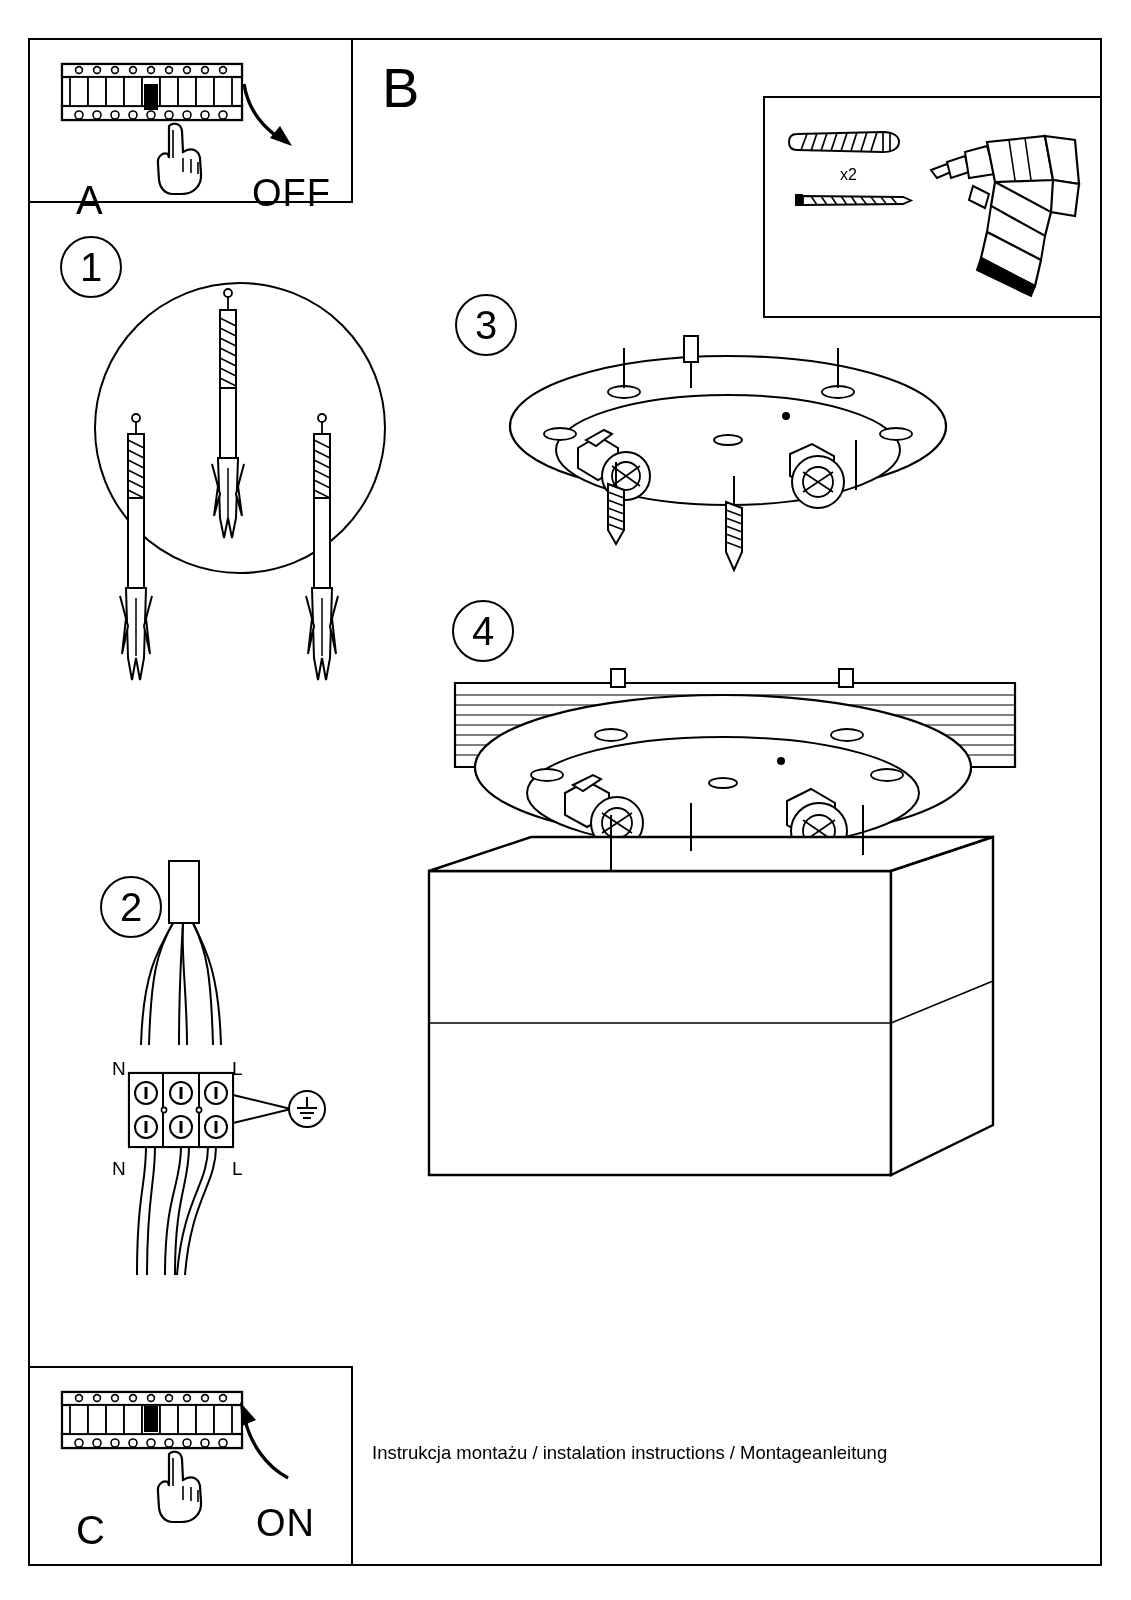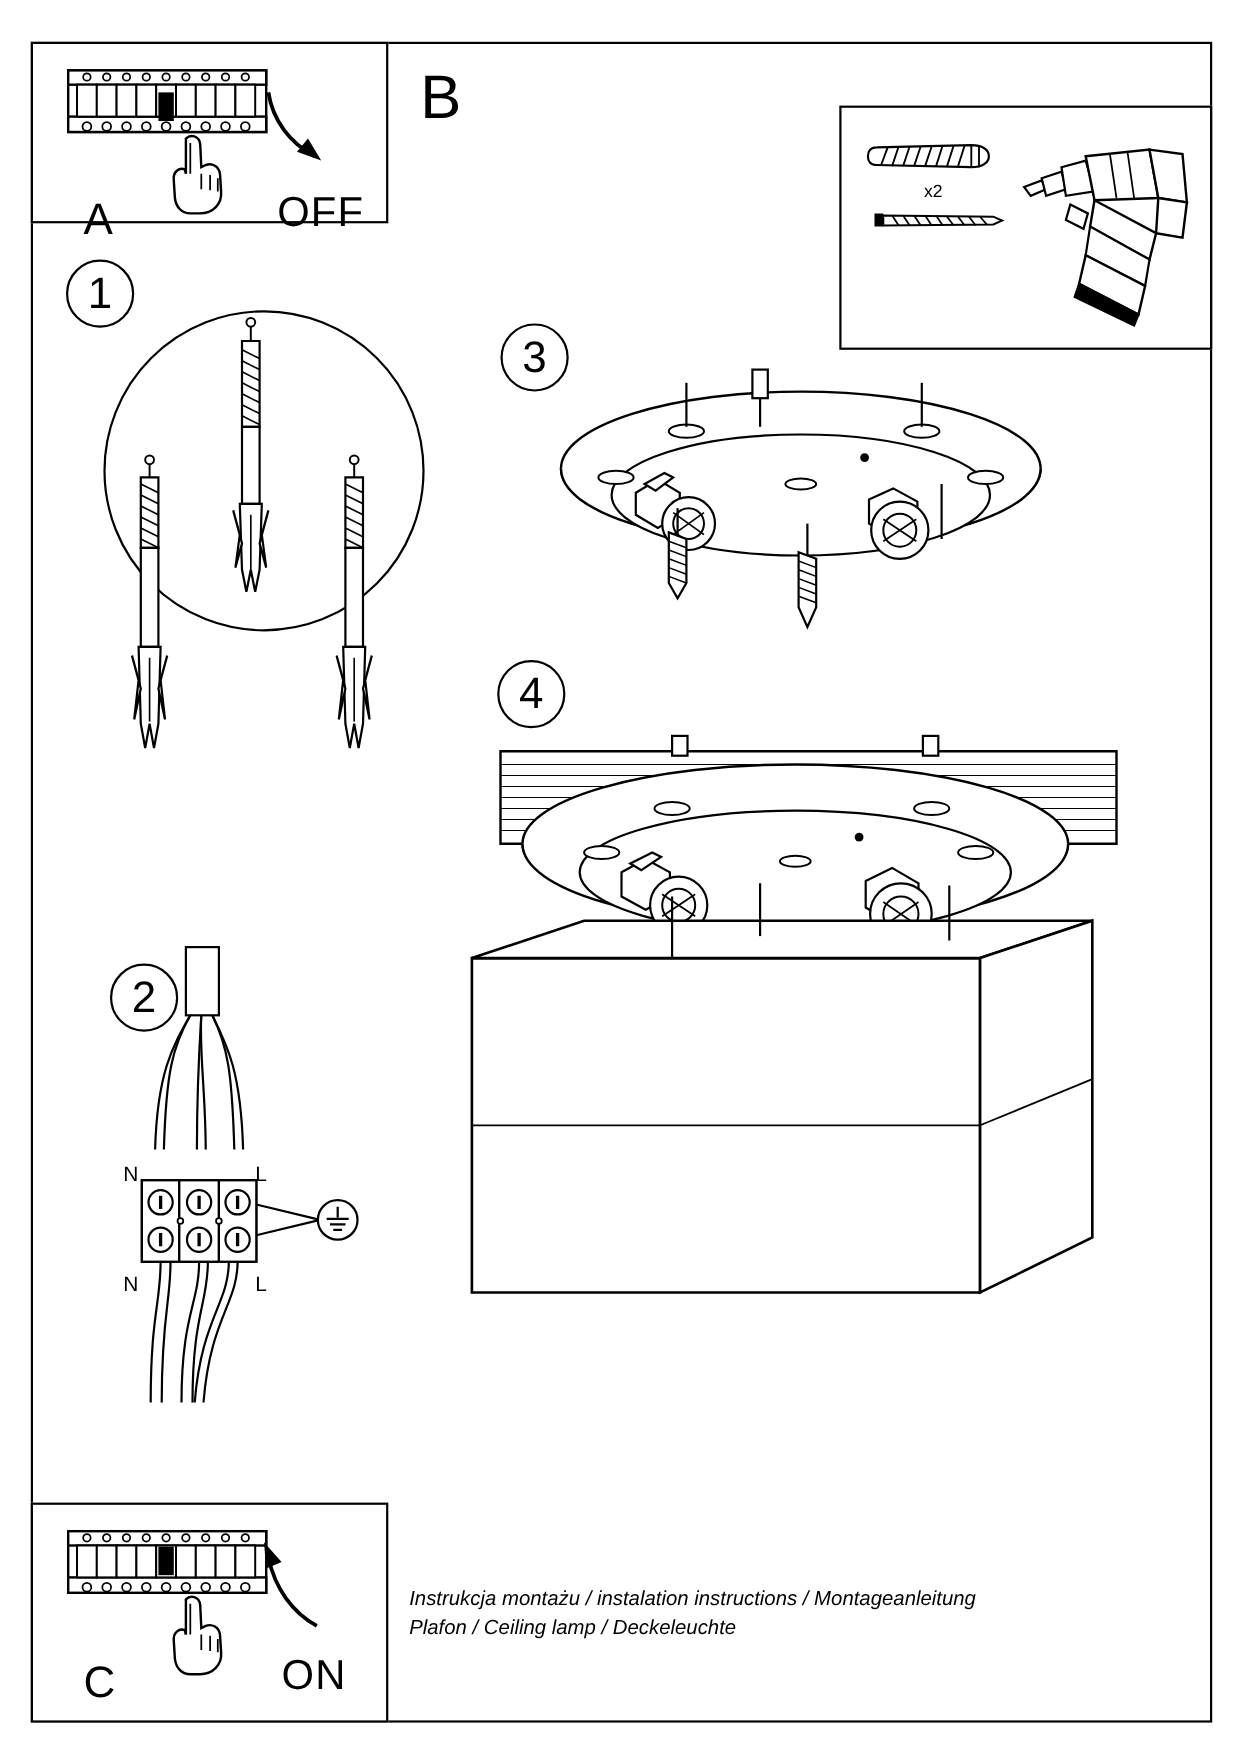--- a/index.html
+++ b/index.html
@@ -74,21 +74,20 @@
     position: absolute;
     font-size: 16px;
   }
   .footer {
     position: absolute;
     left: 372px;
     top: 1440px;
     width: 620px;
     font-size: 18.5px;
     line-height: 26px;
-    font-style: italic;
   }
   svg { display: block; }
   .s { position: absolute; }
 </style>
 </head>
 <body>
 
 <div id="page">
 
   <div class="frame"></div>
@@ -505,16 +504,15 @@
       <path d="M60 84 C38 72 22 50 16 22" fill="none" stroke="#000" stroke-width="3.4"></path>
       <path d="M12 8 L28 26 L14 32 Z" fill="#000"></path>
     </svg>
 
     <div class="letter" style="left:46px; top:142px;">C</div>
     <div class="word" style="left:226px; top:136px;">ON</div>
   </div>
 
   <div class="footer">
     <div>Instrukcja montażu / instalation instructions / Montageanleitung</div>
-    <div>Plafon / Ceiling lamp / Deckeleuchte</div>
   </div>
 
 </div>
 
 </body></html>

